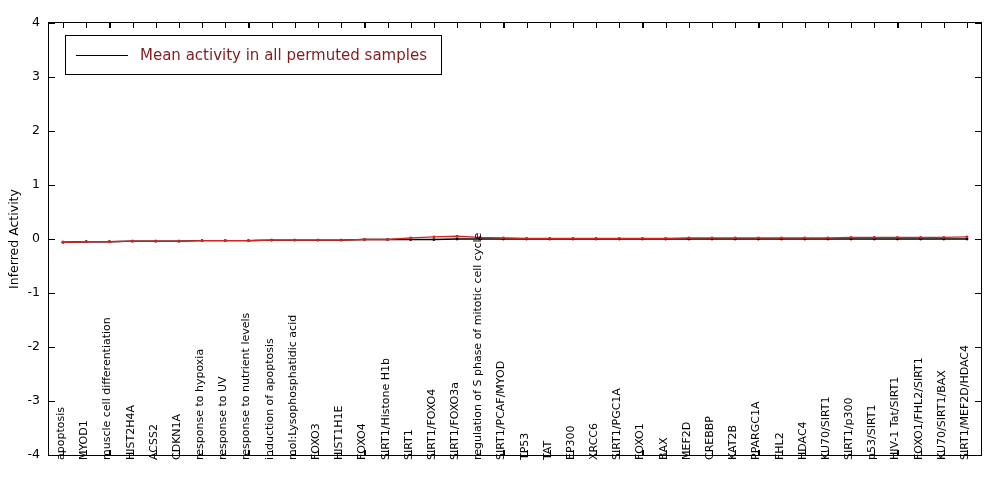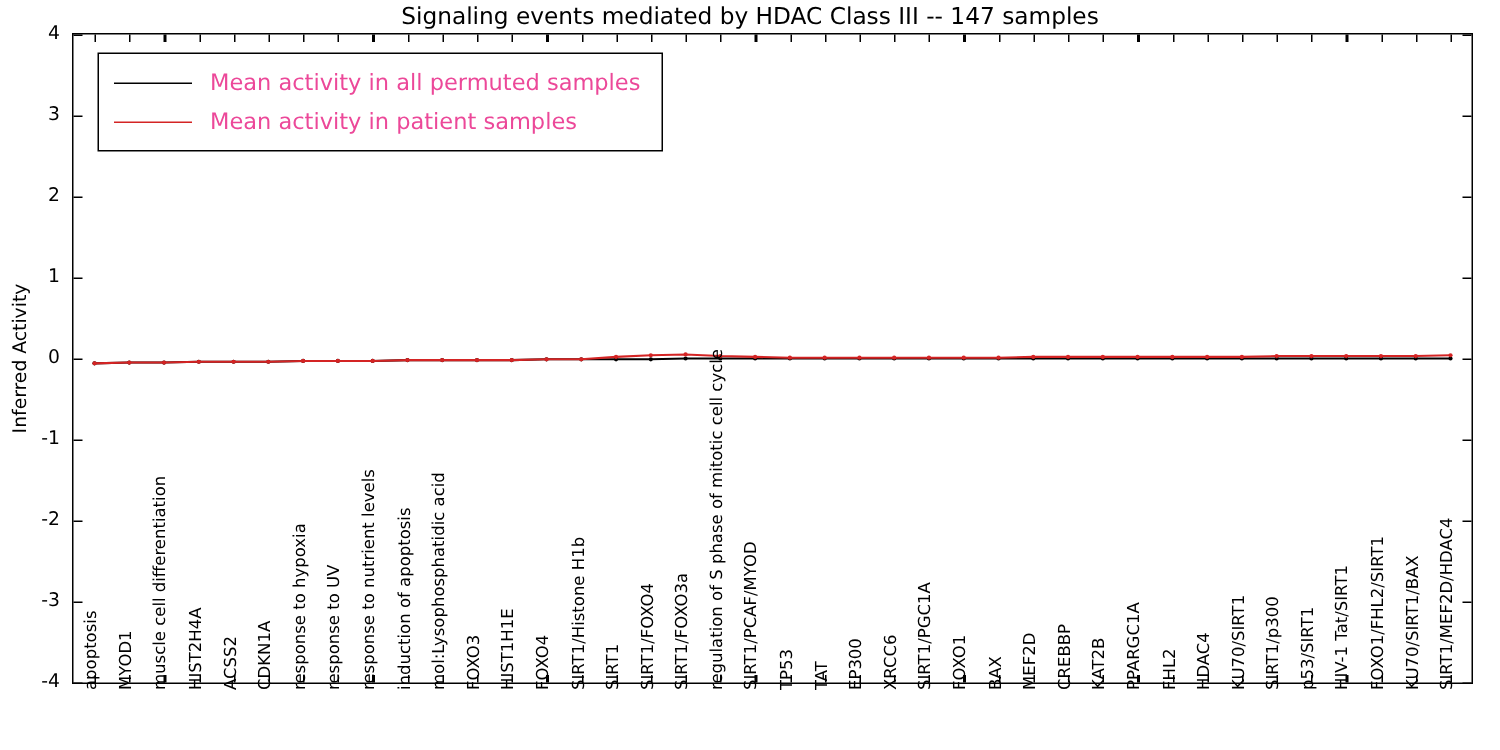--- a/index.html
+++ b/index.html
@@ -57,28 +57,27 @@
 
   
   .legend{
     position:absolute;left:16px;top:12px;
     border:1.2px solid #000;background:#fff;
     padding:6px 14px 6px 10px;
   }
   .legrow{display:flex;align-items:center;height:26px;}
   .legline{width:52px;height:0;border-top:1.4px solid #000;margin-right:12px;}
   .legline.red{border-top-color:#d42424;}
-  .legtxt{font-size:15px;color:#ec4899;white-space:nowrap;text-align:right;}
+  .legtxt{font-size:15px;color:#7f1d1d;white-space:nowrap;text-align:right;}
 </style>
 </head>
 <body>
 
 <div id="root">
 
-  <div class="title">Signaling events mediated by HDAC Class III -- 147 samples</div>
 
   <div class="plot" id="plot">
     <div class="ylabel">Inferred Activity</div>
     <div id="yticks">
         <div class="ytick" style="top: 432px;">
           <span class="mark"></span>
           <span class="mark r"></span>
           <span class="lbl">-4</span>
         </div>
         <div class="ytick" style="top: 378px;">
@@ -329,20 +328,16 @@
         <span class="cat" style="left: 875.641px; top: 424px;">FOXO1/FHL2/SIRT1</span>
         <span class="cat" style="left: 898.821px; top: 424px;">KU70/SIRT1/BAX</span>
         <span class="cat" style="left: 922px; top: 424px;">SIRT1/MEF2D/HDAC4</span>
       </div>
 
     <div class="legend">
       <div class="legrow">
         <span class="legline"></span>
         <span class="legtxt">Mean activity in all permuted samples</span>
       </div>
-      <div class="legrow">
-        <span class="legline red"></span>
-        <span class="legtxt">Mean activity in patient samples</span>
-      </div>
     </div>
   </div>
 
 </div>
 
 </body></html>

